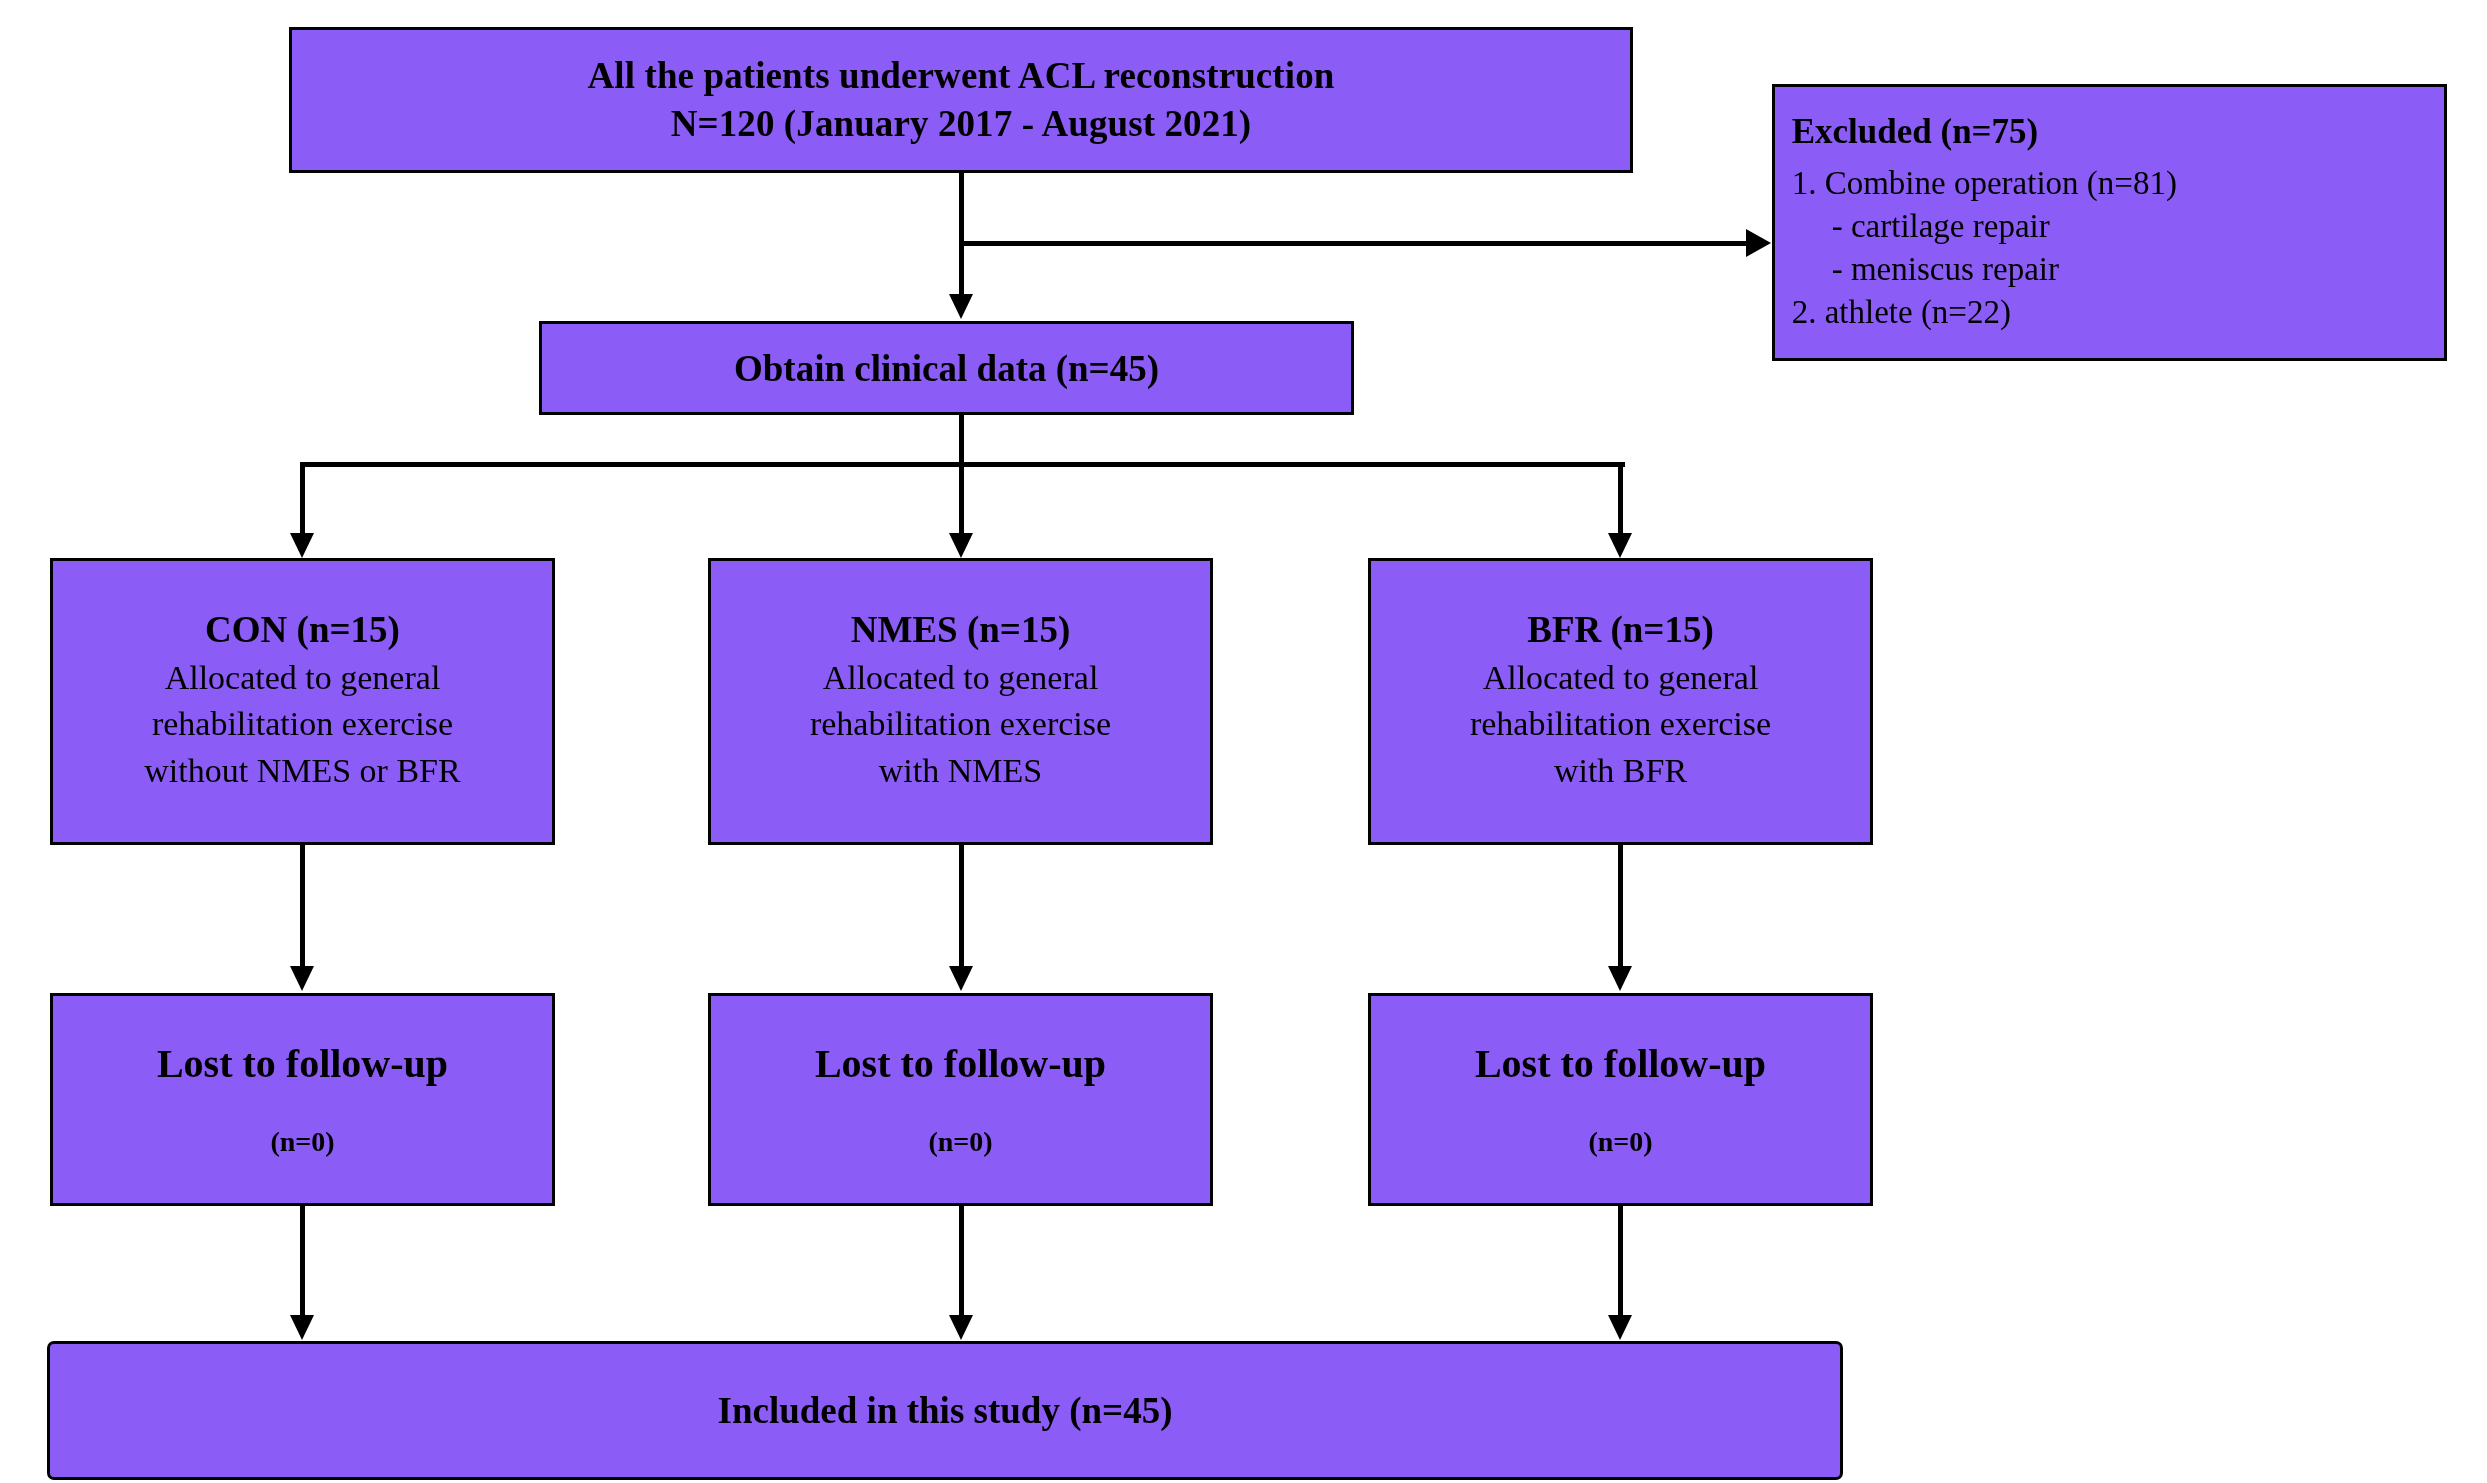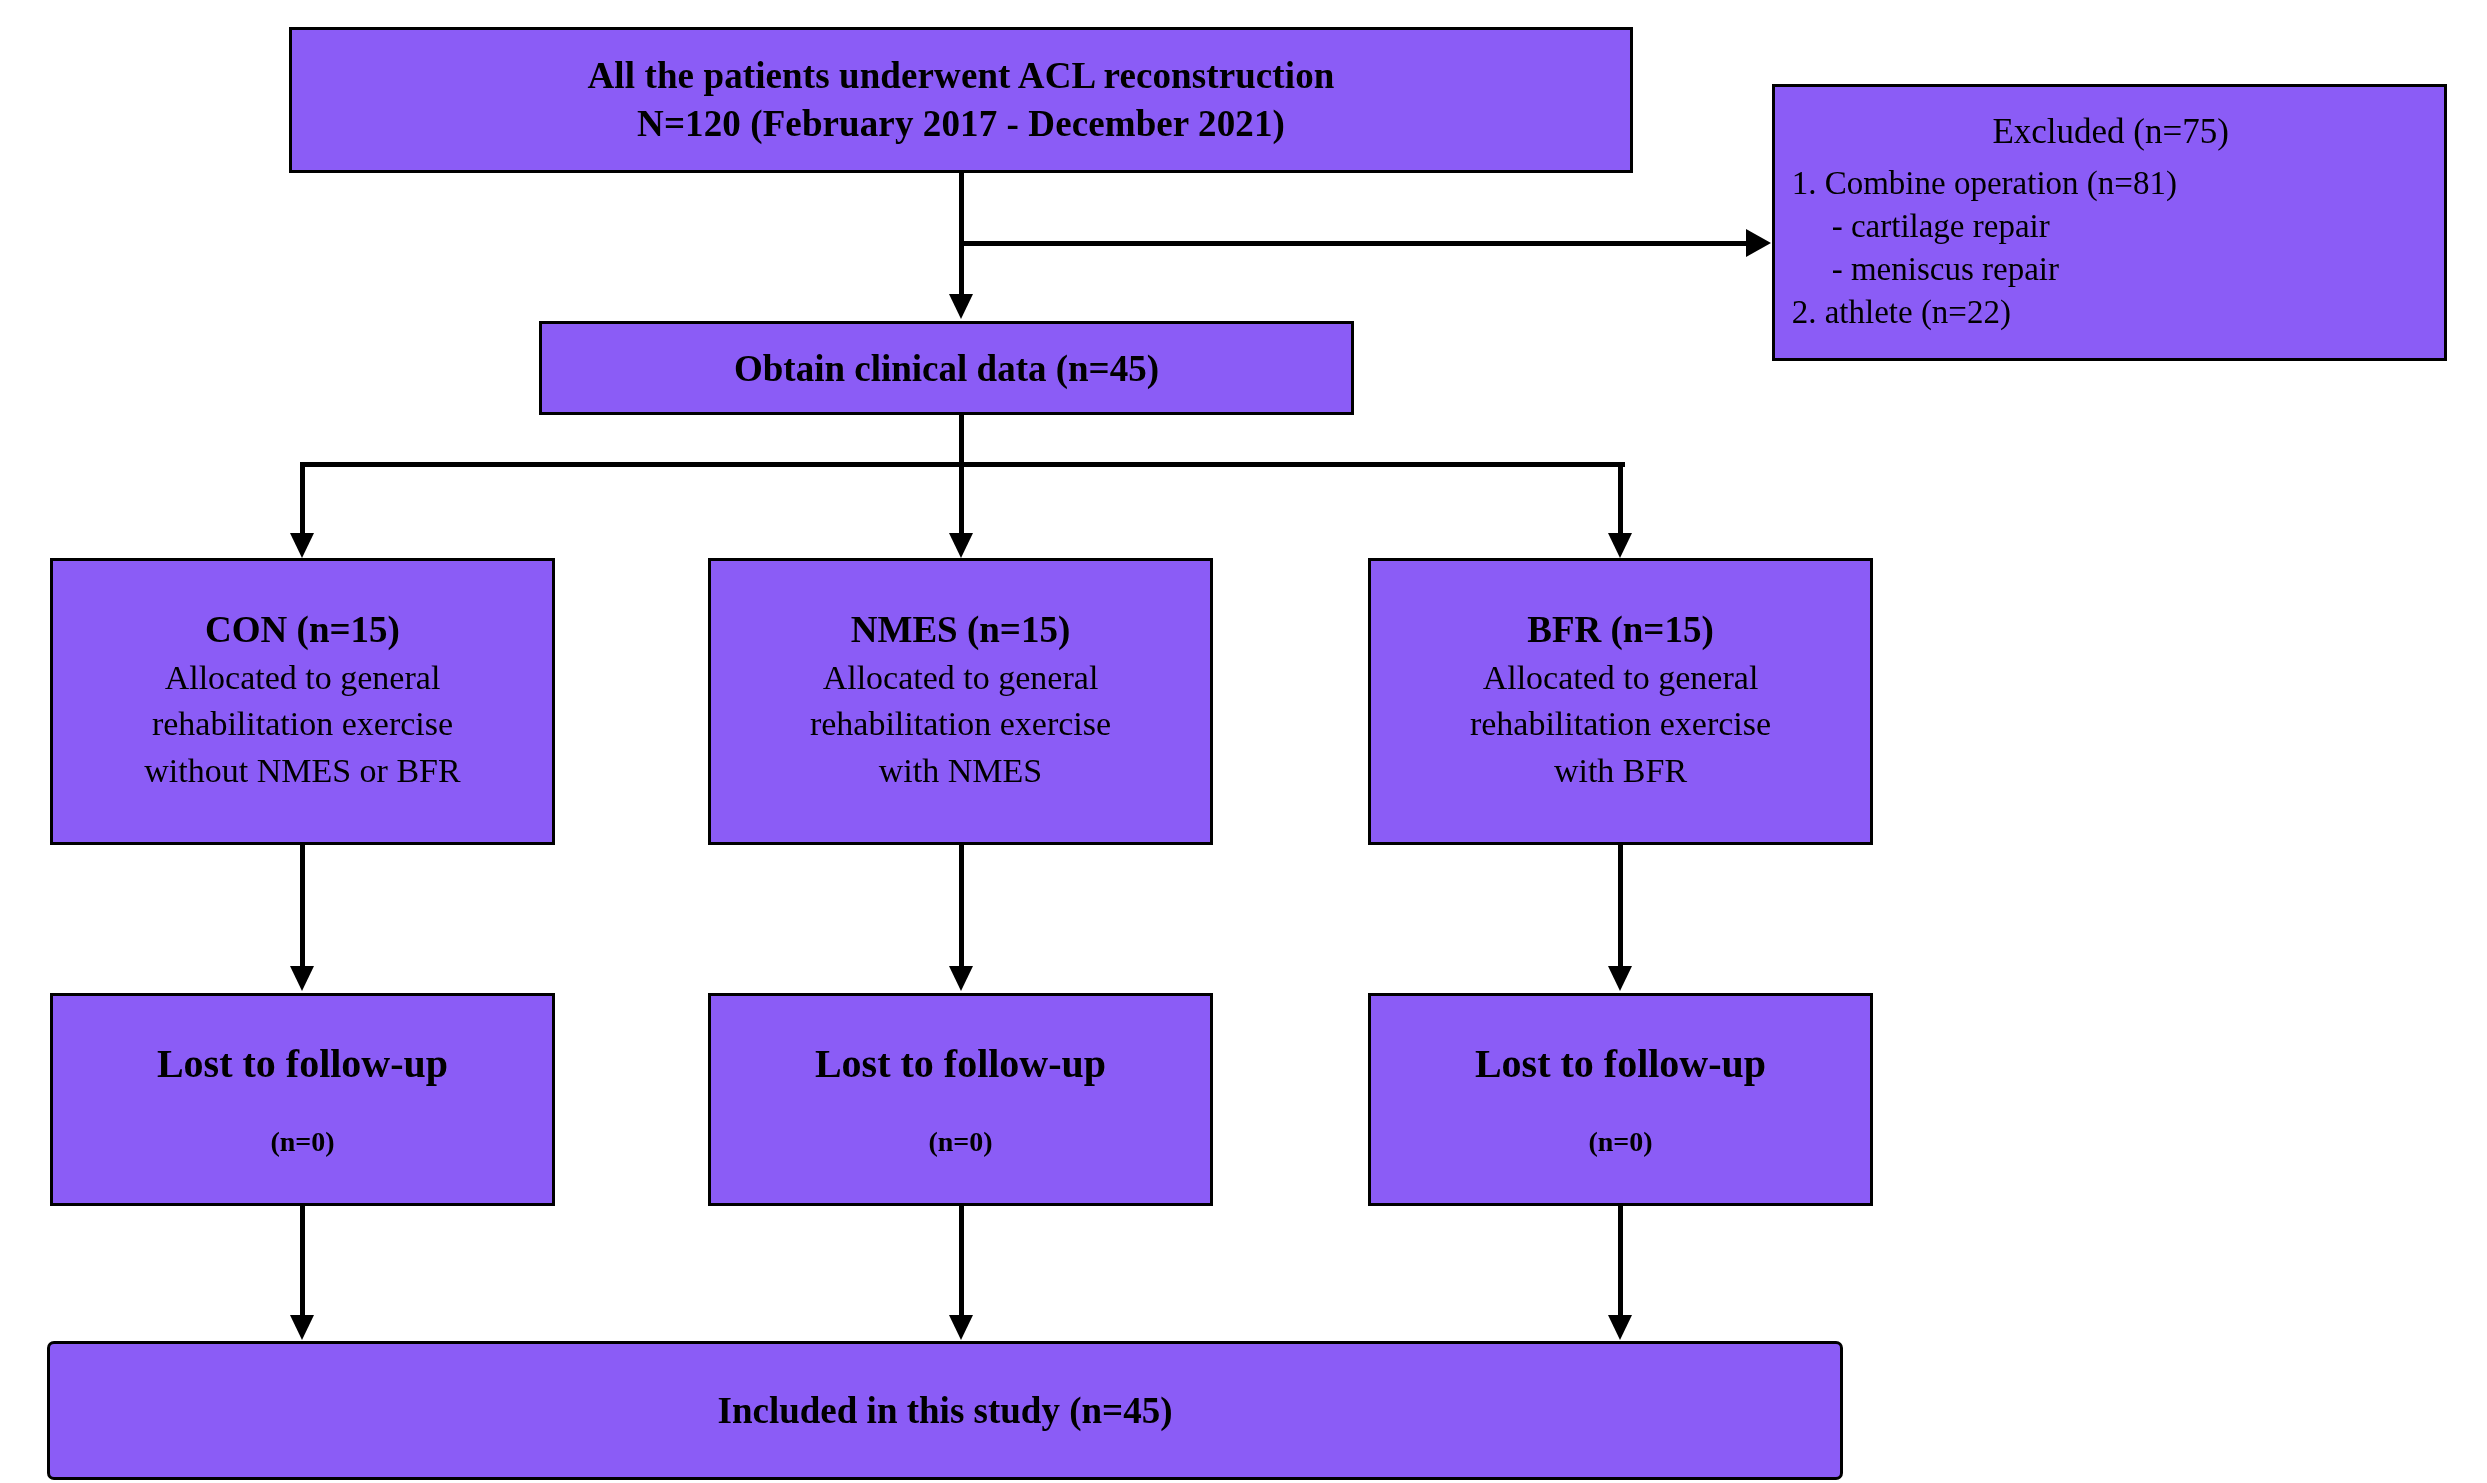--- a/index.html
+++ b/index.html
@@ -29,21 +29,21 @@
   
   #box-top{left:289px;top:27px;width:1344px;height:146px;}
   #box-top .ln{font-size:37px;line-height:1.30;font-weight:bold;letter-spacing:0.1px;}
 
   #box-excluded{
     left:1772px;top:84px;width:675px;height:277px;
     align-items:stretch;justify-content:center;
     padding:7.8px 14.4px 7.8px 16.7px;text-align:left;
   }
   #box-excluded .exc-title{
-    font-size:35px;font-weight:normal;text-align:center;line-height:1.22;
+    font-size:35px;font-weight:bold;text-align:left;line-height:1.22;
     margin-bottom:7.8px;white-space:nowrap;
   }
   #box-excluded .exc-item{
     font-size:33px;font-weight:normal;line-height:1.30;white-space:nowrap;
   }
   #box-excluded .exc-item.indent{padding-left:40px;}
 
   #box-obtain{left:539px;top:321px;width:815px;height:94px;}
   #box-obtain .ln{font-size:37px;font-weight:bold;}
 
@@ -80,21 +80,21 @@
     border-left:25.5px solid #000000;
   }
 </style>
 </head>
 <body>
 
 <div id="page">
 
   <div class="box" id="box-top">
     <span class="ln bold">All the patients underwent ACL reconstruction</span>
-    <span class="ln bold">N=120 (February 2017 - December 2021)</span>
+    <span class="ln bold">N=120 (January 2017 - August 2021)</span>
   </div>
 
   <div class="box" id="box-excluded">
     <div class="exc-title">Excluded (n=75)</div>
     <div class="exc-item">1.  Combine operation (n=81)</div>
     <div class="exc-item indent">- cartilage repair</div>
     <div class="exc-item indent">- meniscus repair</div>
     <div class="exc-item">2. athlete (n=22)</div>
   </div>
 

